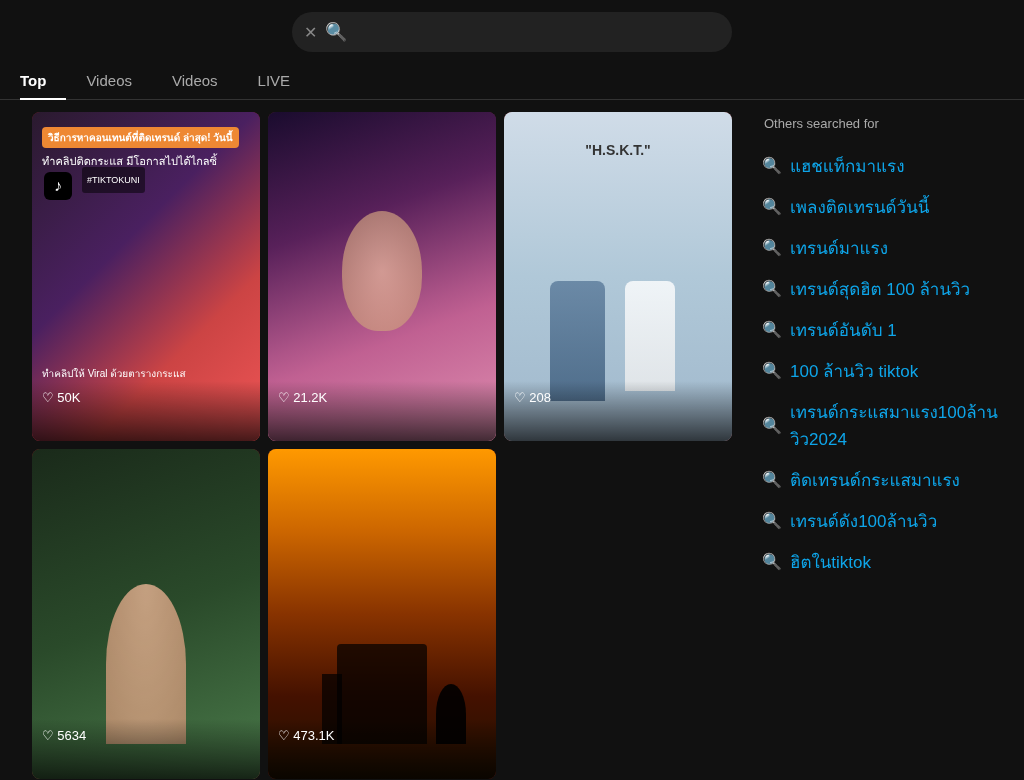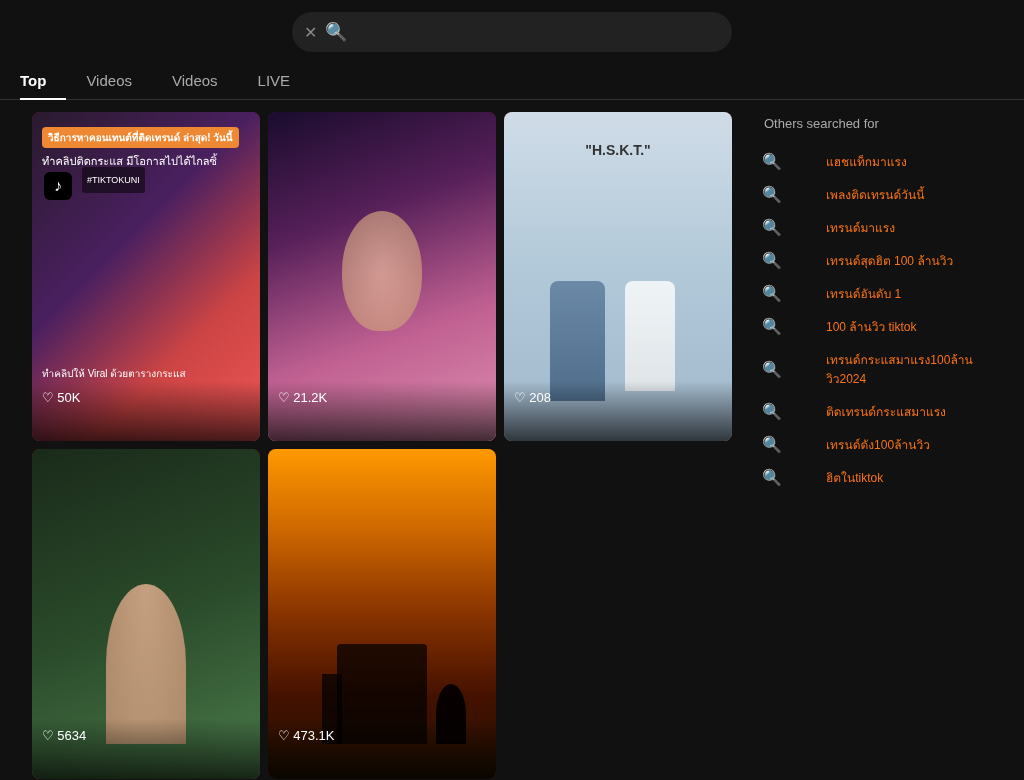--- a/index.html
+++ b/index.html
@@ -245,23 +245,22 @@
     }
     .search-dot {
       width: 16px;
       height: 16px;
       flex-shrink: 0;
       display: flex;
       align-items: center;
       justify-content: center;
     }
     .sidebar-item-text {
-      font-size: 12px;
-      color: #f97316;
-      margin-left: 36px;
+      font-size: 17px;
+      color: #0ea5e9;
     }
 
     
     ::-webkit-scrollbar { width: 4px; }
     ::-webkit-scrollbar-track { background: #111; }
     ::-webkit-scrollbar-thumb { background: #444; border-radius: 2px; }
   </style>
 </head>
 <body>
 

